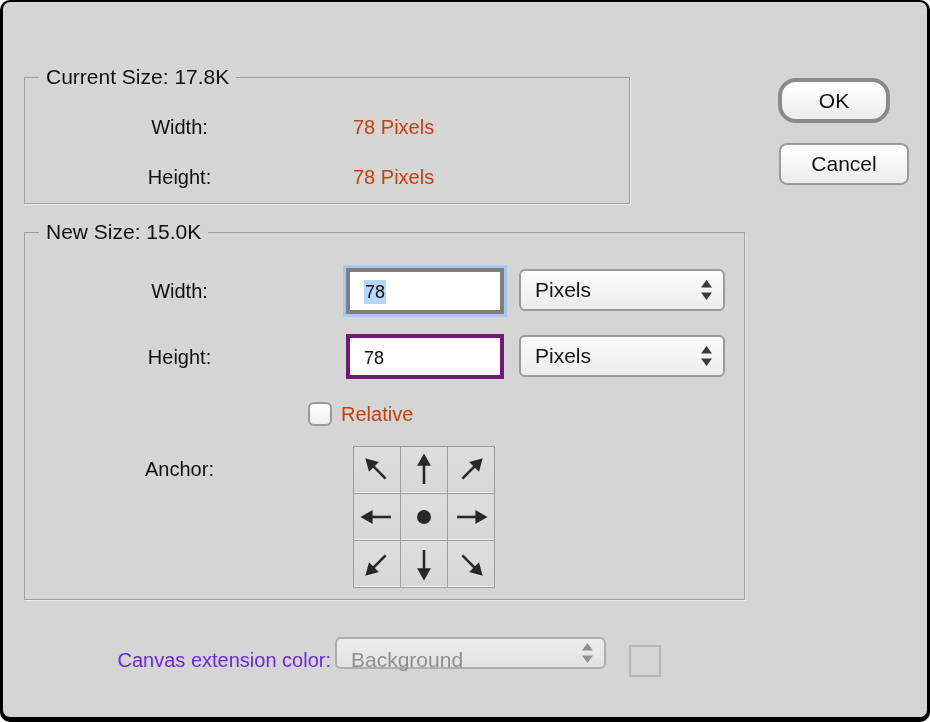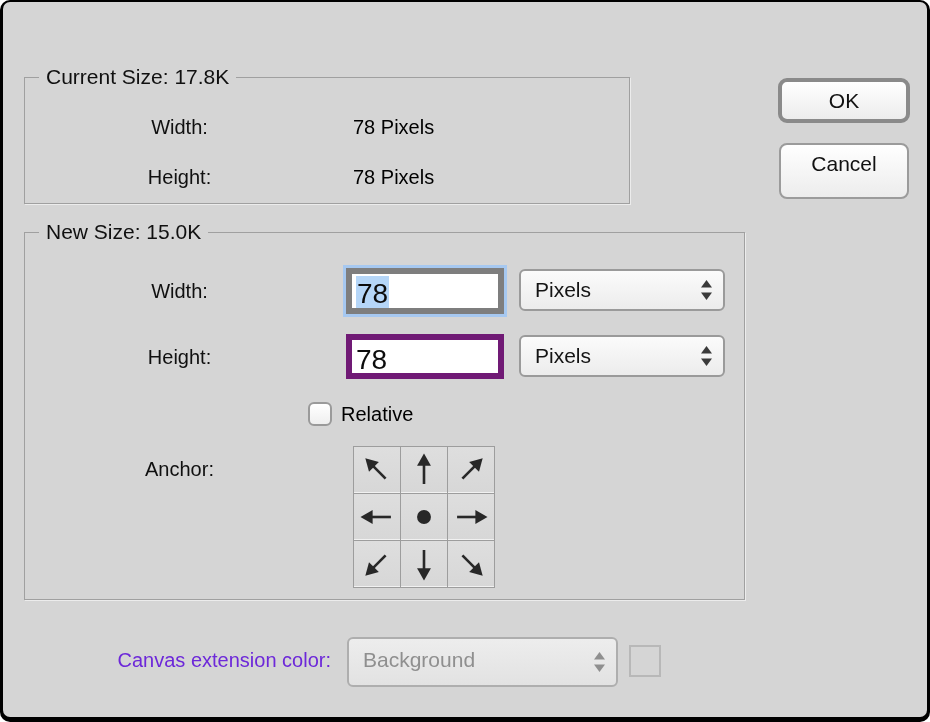--- a/index.html
+++ b/index.html
@@ -31,40 +31,40 @@
   .legend{
     position:absolute;top:-14px;left:14px;
     background:#d5d5d5;padding:0 7px;
     font-size:21px;line-height:26px;color:#101010;white-space:nowrap;
   }
   .rowlabel{
     position:absolute;left:0;width:309px;text-align:center;
     font-size:20px;line-height:25px;color:#101010;white-space:nowrap;
   }
   .rowvalue{
-    position:absolute;font-size:20px;line-height:25px;color:#000000;white-space:nowrap;
+    position:absolute;font-size:20px;line-height:25px;color:#c2410c;white-space:nowrap;
   }
   .btn{
     position:absolute;
     background:linear-gradient(#ffffff,#ececec);
     text-align:center;font-size:21px;color:#111;
     cursor:default;
   }
   .btn-ok{
-    left:775px;top:76px;width:132px;height:45px;
-    border:4px solid #8a8a8a;border-radius:9px;line-height:37px;
+    left:775px;top:76px;width:112px;height:45px;
+    border:4px solid #8a8a8a;border-radius:18px;line-height:37px;
   }
   .btn-cancel{
-    left:776px;top:141px;width:130px;height:56px;
+    left:776px;top:141px;width:130px;height:42px;
     border:2px solid #9b9b9b;border-radius:8px;line-height:38px;
   }
   .textfield{
     position:absolute;background:#fff;
-    border:6px solid #701a75;
-    font-size:28px;line-height:40px;padding-left:4px;
+    border:4px solid #701a75;
+    font-size:18px;line-height:40px;padding-left:14px;
     color:#0c0c0c;white-space:nowrap;overflow:hidden;
   }
   .textfield.focused{
     border-color:#7e7e7e;
     box-shadow:0 0 0 3px #a6c8f0;
   }
   .textfield .sel{background:#b5d6f8;padding:2px 1px;}
   .dropdown{
     position:absolute;height:42px;
     border:2px solid #9a9a9a;border-radius:6px;
@@ -205,21 +205,21 @@
         <div class="anchor-cell">
           <svg width="40" height="40" viewBox="0 0 46 46" style="transform:rotate(45deg)">
             <line x1="9" y1="23" x2="30" y2="23" stroke="#282828" stroke-width="3"></line>
             <polygon points="28,15 42,23 28,31" fill="#282828"></polygon>
           </svg>
         </div>
       </div>
     </div>
 
     <div class="ext-label">Canvas extension color:</div>
-    <div class="dropdown disabled" style="left:344px;top:635px;width:271px;height:50px;line-height:42px;">
+    <div class="dropdown disabled" style="left:332px;top:635px;width:271px;height:32px;line-height:42px;">
       <span>Background</span>
       <svg class="chev" viewBox="0 0 15 22">
         <path d="M7.5 1 L13 8.5 H2 Z" fill="#8f8f8f"></path>
         <path d="M7.5 21 L2 13.5 H13 Z" fill="#8f8f8f"></path>
       </svg>
     </div>
     <div class="swatch"></div>
 
   </div>
 </div>

